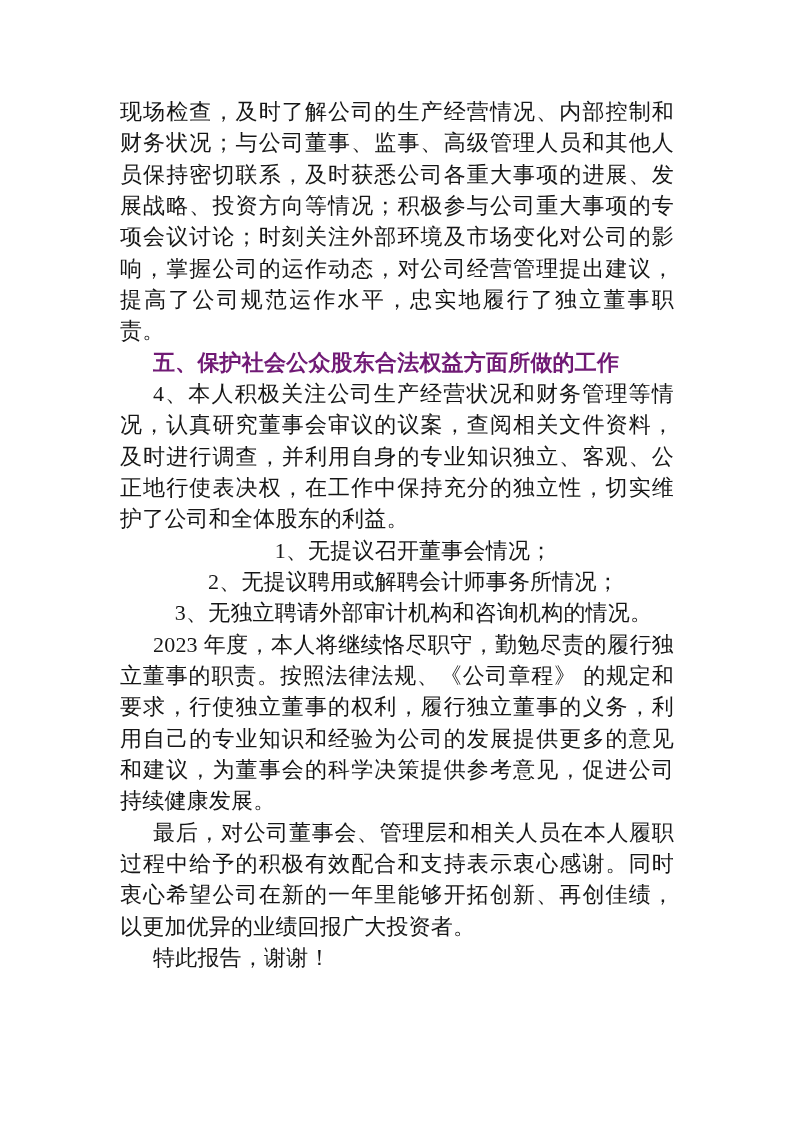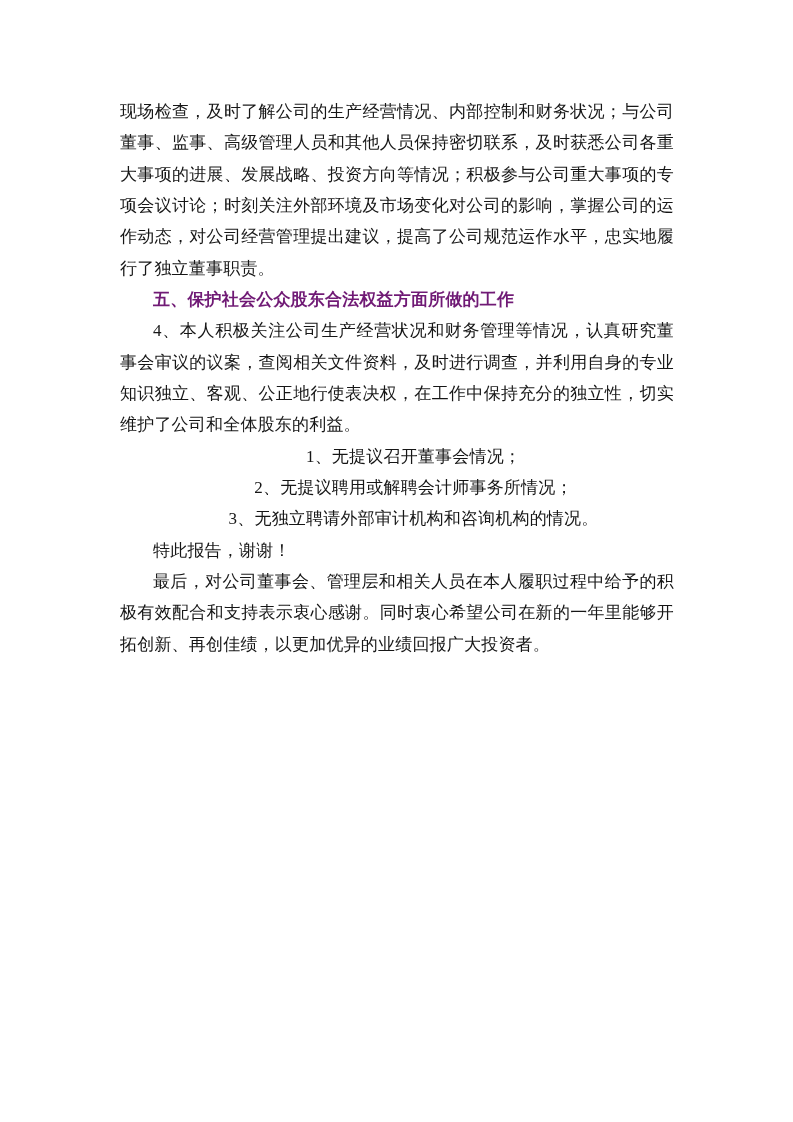--- a/index.html
+++ b/index.html
@@ -13,21 +13,21 @@
     height: 1122px;
     background: #ffffff;
     overflow: hidden;
   }
   .content {
     position: absolute;
     left: 120px;
     top: 96px;
     width: 554px;
     font-family: "Liberation Serif", "DejaVu Serif", serif;
-    font-size: 17px;
+    font-size: 22px;
     line-height: 31.33px;
     color: #161616;
     text-align: justify;
     text-justify: inter-character;
     letter-spacing: 0.2px;
   }
   .content p {
     margin: 0;
     padding: 0;
     text-indent: 33px;
@@ -48,16 +48,17 @@
 <body>
 
 <div class="page">
   <div class="content">
     <p class="continuation">现场检查，及时了解公司的生产经营情况、内部控制和财务状况；与公司董事、监事、高级管理人员和其他人员保持密切联系，及时获悉公司各重大事项的进展、发展战略、投资方向等情况；积极参与公司重大事项的专项会议讨论；时刻关注外部环境及市场变化对公司的影响，掌握公司的运作动态，对公司经营管理提出建议，提高了公司规范运作水平，忠实地履行了独立董事职责。</p>
     <p class="heading">五、保护社会公众股东合法权益方面所做的工作</p>
     <p class="body">4、本人积极关注公司生产经营状况和财务管理等情况，认真研究董事会审议的议案，查阅相关文件资料，及时进行调查，并利用自身的专业知识独立、客观、公正地行使表决权，在工作中保持充分的独立性，切实维护了公司和全体股东的利益。</p>
     <p class="list-item">1、无提议召开董事会情况；</p>
     <p class="list-item">2、无提议聘用或解聘会计师事务所情况；</p>
     <p class="list-item">3、无独立聘请外部审计机构和咨询机构的情况。</p>
+    <p class="body">2023 年度，本人将继续恪尽职守，勤勉尽责的履行独立董事的职责。按照法律法规、《公司章程》 的规定和要求，行使独立董事的权利，履行独立董事的义务，利用自己的专业知识和经验为公司的发展提供更多的意见和建议，为董事会的科学决策提供参考意见，促进公司持续健康发展。</p>
+    <p class="body">最后，对公司董事会、管理层和相关人员在本人履职过程中给予的积极有效配合和支持表示衷心感谢。同时衷心希望公司在新的一年里能够开拓创新、再创佳绩，以更加优异的业绩回报广大投资者。</p>
     <p class="body">特此报告，谢谢！</p>
-    <p class="body">最后，对公司董事会、管理层和相关人员在本人履职过程中给予的积极有效配合和支持表示衷心感谢。同时衷心希望公司在新的一年里能够开拓创新、再创佳绩，以更加优异的业绩回报广大投资者。</p>
   </div>
 </div>
 
 </body></html>

